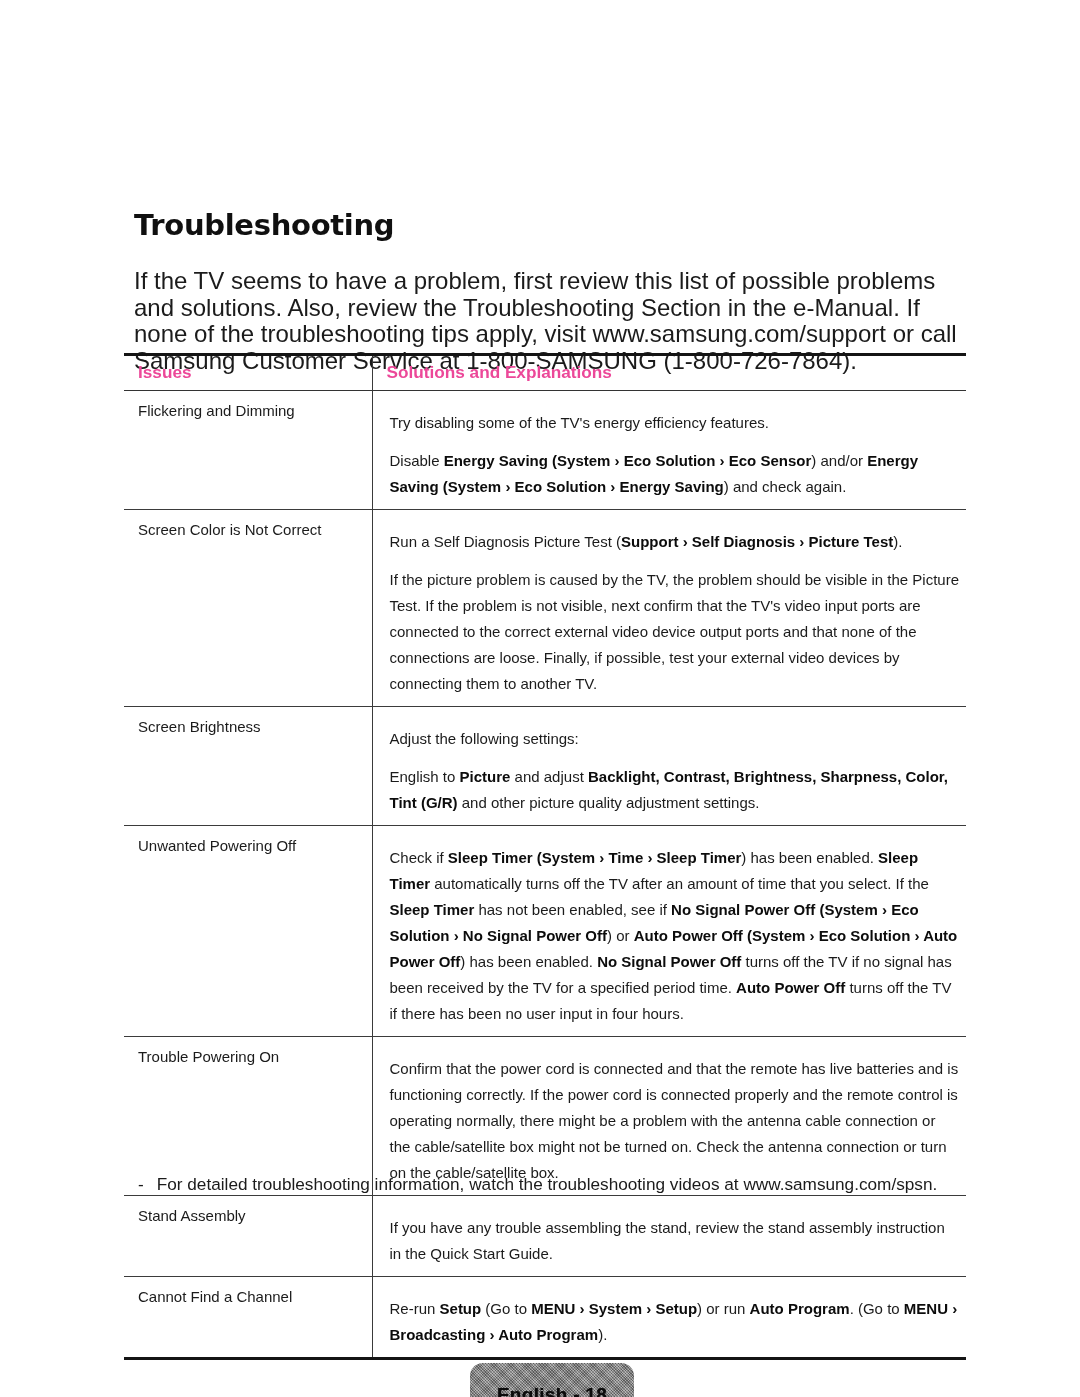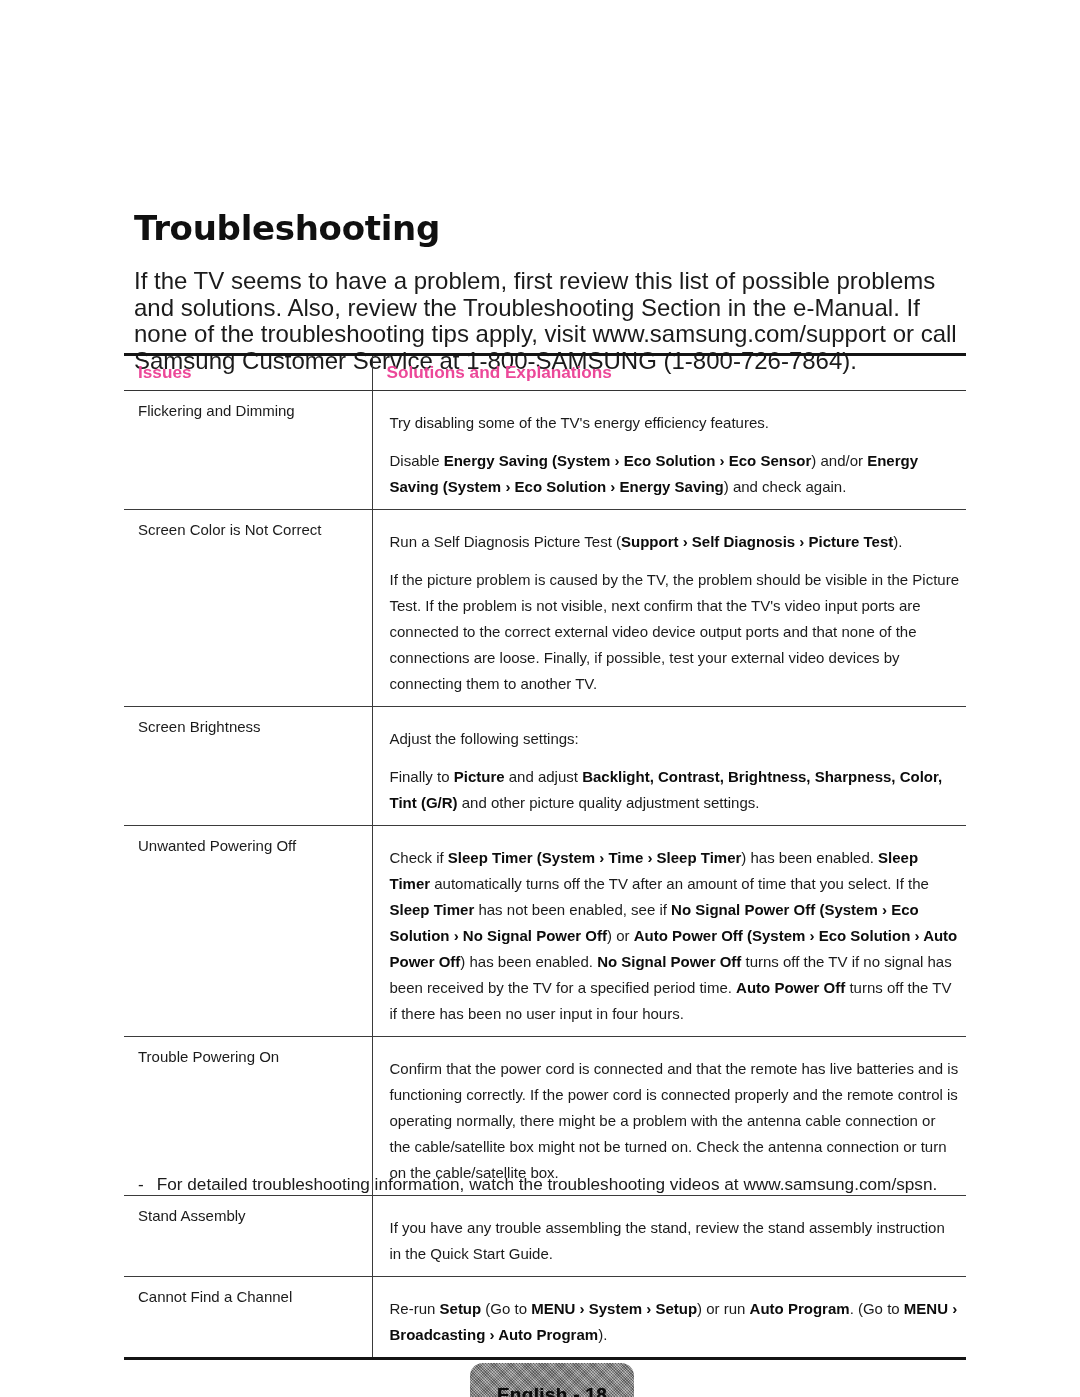--- a/index.html
+++ b/index.html
@@ -56,21 +56,21 @@
   }
   .chapter-title-base .line1 { display: block; }
   .chapter-title-base .line2 { display: block; padding-left: 44px; }
 
   
   .section-heading {
     position: absolute;
     left: 134px;
     top: 208px;
     font-family: "DejaVu Sans", sans-serif;
-    font-size: 34px;
+    font-size: 29px;
     font-weight: 700;
     letter-spacing: -0.3px;
     color: #101010;
   }
 
   
   .intro {
     position: absolute;
     left: 134px;
     top: 268px;
@@ -199,21 +199,21 @@
         <td class="issue">Screen Color is Not Correct</td>
         <td class="sol">
           <p><span>Run a Self Diagnosis Picture Test (</span><b>Support › Self Diagnosis › Picture Test</b><span>).</span></p>
           <p><span>If the picture problem is caused by the TV, the problem should be visible in the Picture Test. If the problem is not visible, next confirm that the TV's video input ports are connected to the correct external video device output ports and that none of the connections are loose. Finally, if possible, test your external video devices by connecting them to another TV.</span></p>
         </td>
       </tr>
       <tr>
         <td class="issue">Screen Brightness</td>
         <td class="sol">
           <p><span>Adjust the following settings:</span></p>
-          <p><span>Finally to </span><b>Picture</b><span> and adjust </span><b>Backlight, Contrast, Brightness, Sharpness, Color, Tint (G/R)</b><span> and other picture quality adjustment settings.</span></p>
+          <p><span>English to </span><b>Picture</b><span> and adjust </span><b>Backlight, Contrast, Brightness, Sharpness, Color, Tint (G/R)</b><span> and other picture quality adjustment settings.</span></p>
         </td>
       </tr>
       <tr>
         <td class="issue">Unwanted Powering Off</td>
         <td class="sol">
           <p><span>Check if </span><b>Sleep Timer (System › Time › Sleep Timer</b><span>) has been enabled. </span><b>Sleep Timer</b><span> automatically turns off the TV after an amount of time that you select. If the </span><b>Sleep Timer</b><span> has not been enabled, see if </span><b>No Signal Power Off (System › Eco Solution › No Signal Power Off</b><span>) or </span><b>Auto Power Off (System › Eco Solution › Auto Power Off</b><span>) has been enabled. </span><b>No Signal Power Off</b><span> turns off the TV if no signal has been received by the TV for a specified period time. </span><b>Auto Power Off</b><span> turns off the TV if there has been no user input in four hours.</span></p>
         </td>
       </tr>
       <tr>
         <td class="issue">Trouble Powering On</td>

